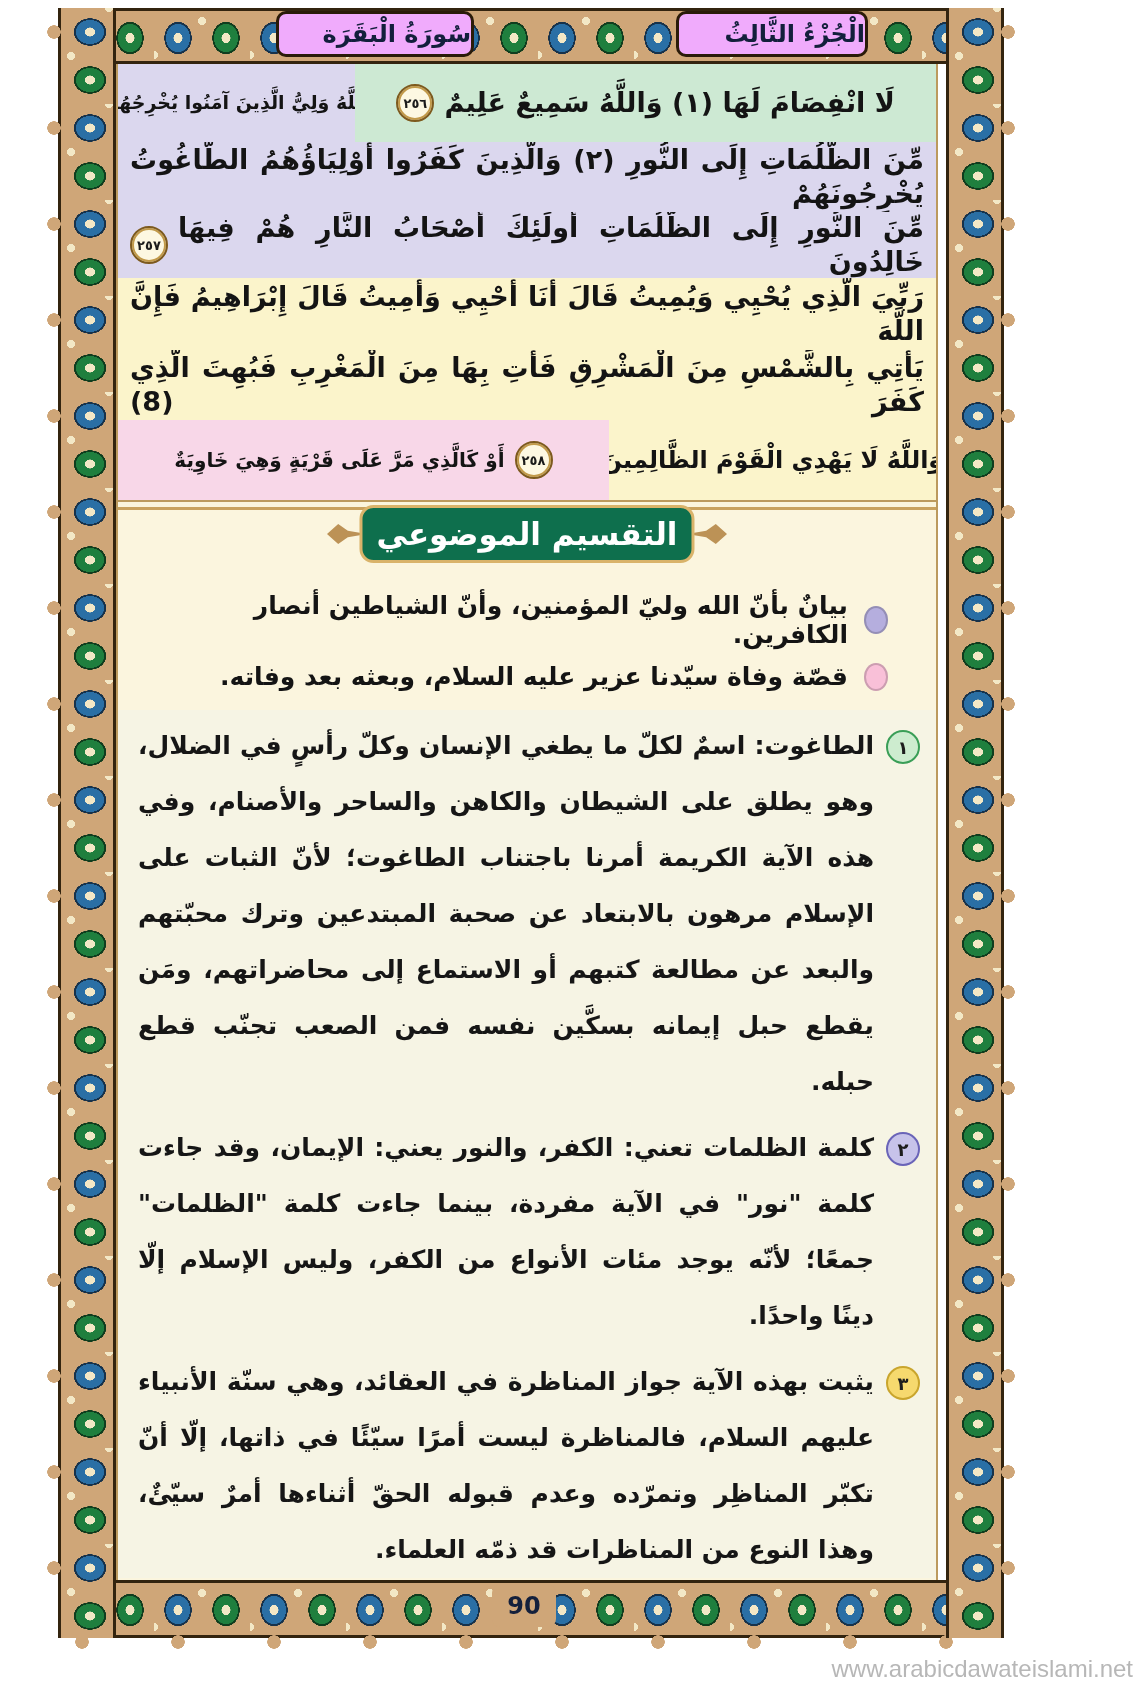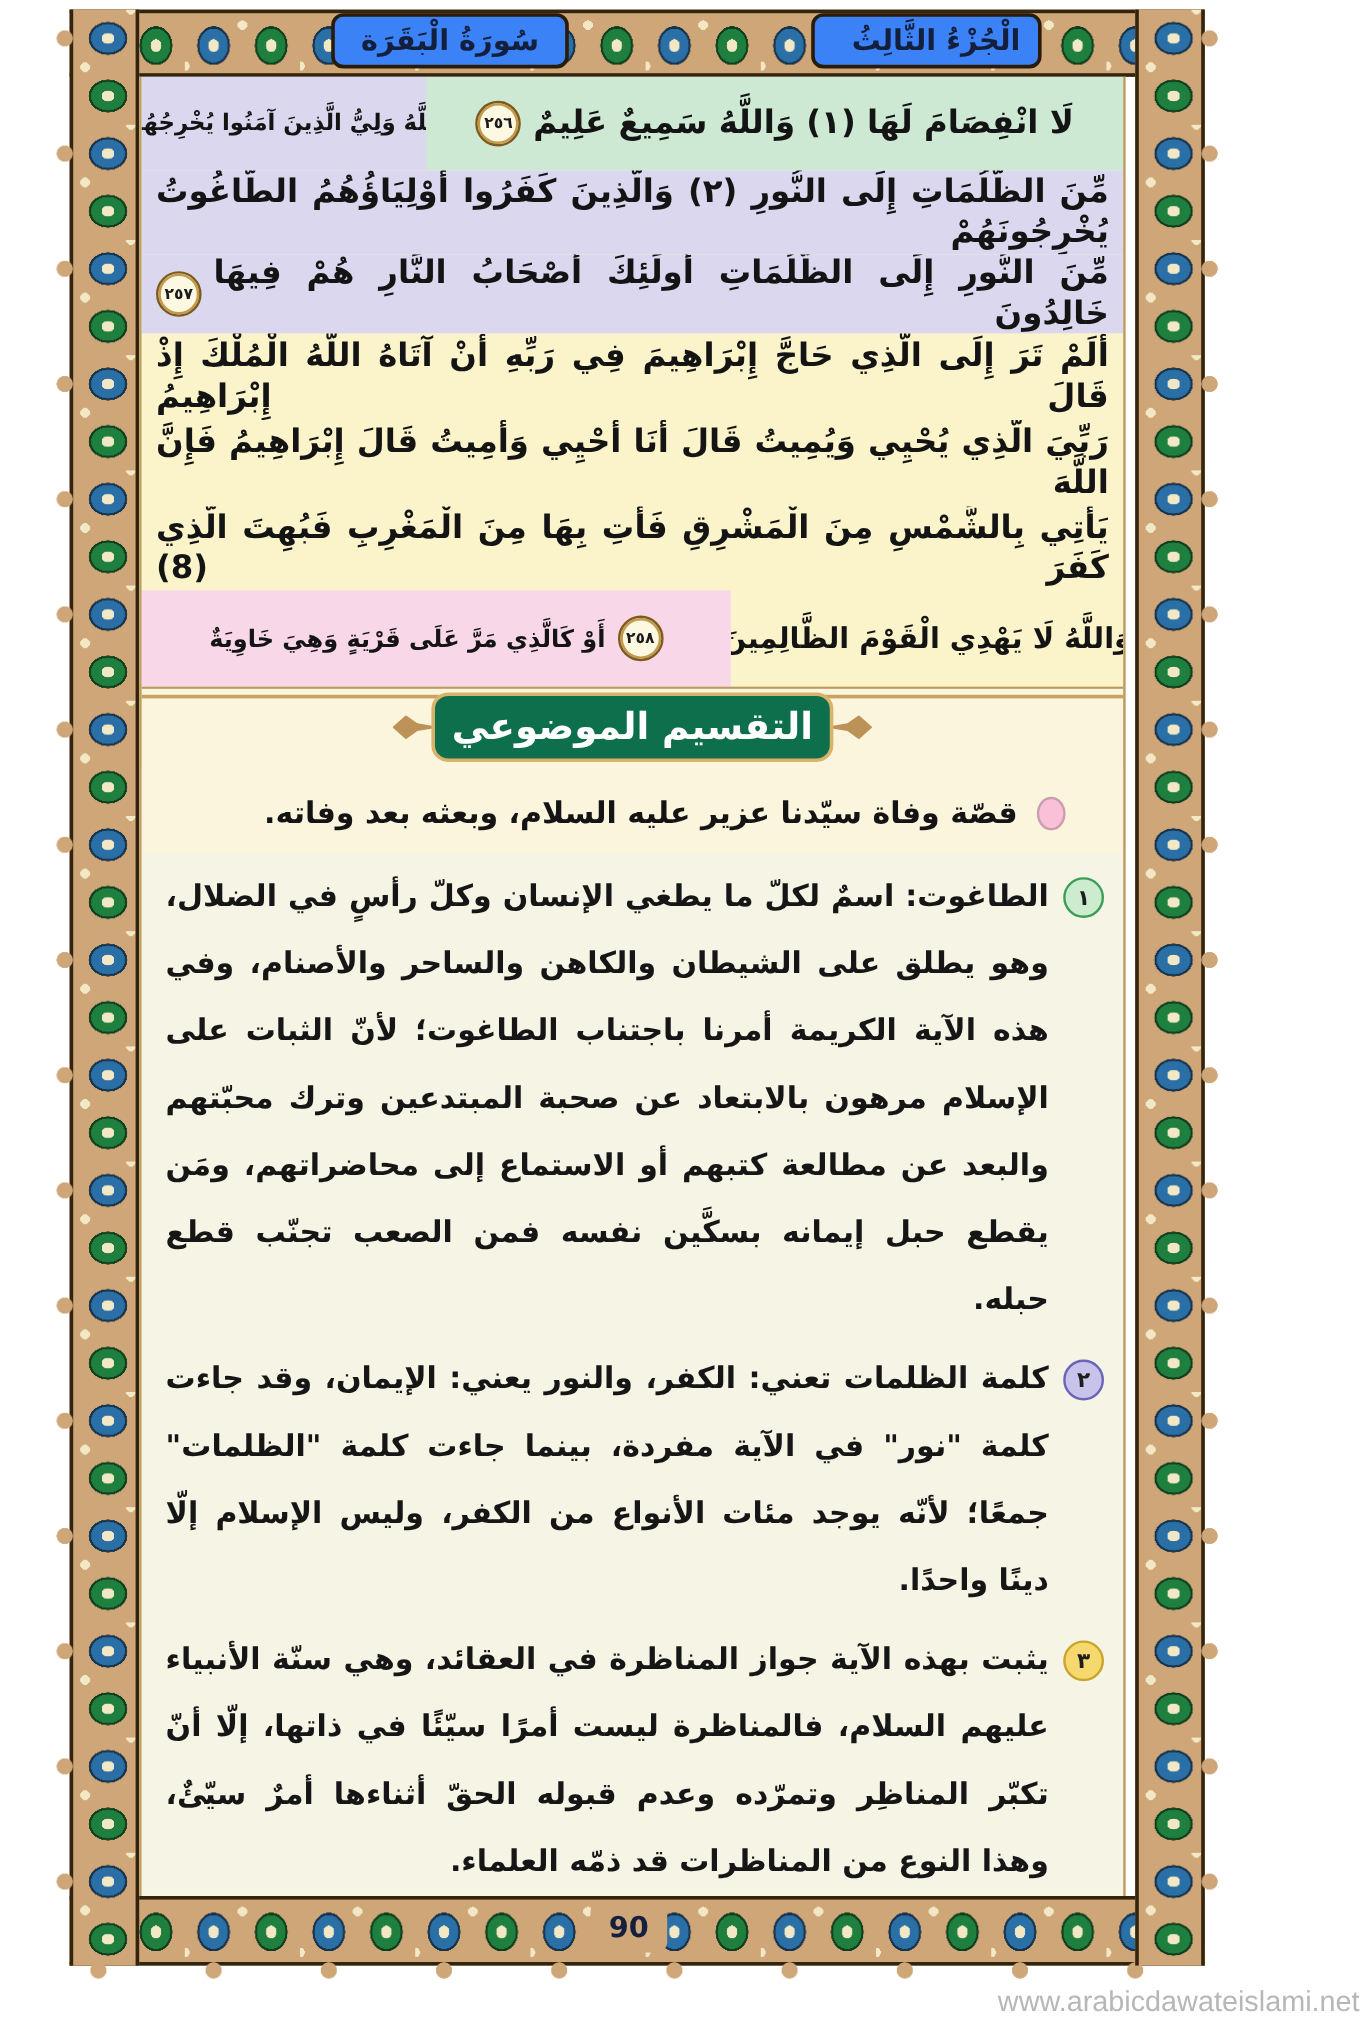--- a/index.html
+++ b/index.html
@@ -40,23 +40,23 @@
   .bstrip.right::after { right:-14px; }
   .bstrip.left::before { left:-14px; }
   .bstrip.bottom::after {
     content:""; position:absolute; left:0; right:0; bottom:-14px; height:14px;
     background-image:radial-gradient(circle 7px at 24px 7px, #cfa678 0 6.5px, transparent 7px);
     background-size:96px 14px; background-repeat:repeat-x;
   }
 
   
   .cartouche {
-    position:absolute; top:11px; height:46px; background:#3b82f6;
+    position:absolute; top:11px; height:46px; background:#f0abfc;
     border:3px solid #2a1b09; border-radius:10px;
-    display:flex; align-items:center; justify-content:center;
+    display:flex; align-items:center; justify-content:flex-start;
     color:#131f3c; font-weight:bold; font-size:24px; z-index:5;
   }
   .cartouche.surah { left:276px; width:198px; }
   .cartouche.juz   { left:676px; width:192px;padding-left:16px; }
 
   
   .content {
     position:absolute; left:116px; top:64px; width:822px; height:1516px;
     background:#fbf5de; border-left:2px solid #bc9a5e; border-right:2px solid #bc9a5e;
     overflow:hidden; direction:rtl;
@@ -165,25 +165,20 @@
         </div>
       </div>
 
       <div class="qrow h66">
         <div class="qseg qfull bg-lav">
           <span class="qtext">مِّنَ النُّورِ إِلَى الظُّلُمَاتِ أُولَئِكَ أَصْحَابُ النَّارِ هُمْ فِيهَا خَالِدُونَ</span>
           <span class="ayah-medallion">٢٥٧</span>
         </div>
       </div>
 
-      <div class="qrow h72">
-        <div class="qseg qfull bg-yel">
-          <span class="qtext">أَلَمْ تَرَ إِلَى الَّذِي حَاجَّ إِبْرَاهِيمَ فِي رَبِّهِ أَنْ آتَاهُ اللَّهُ الْمُلْكَ إِذْ قَالَ إِبْرَاهِيمُ</span>
-        </div>
-      </div>
 
       <div class="qrow h72">
         <div class="qseg qfull bg-yel">
           <span class="qtext">رَبِّيَ الَّذِي يُحْيِي وَيُمِيتُ قَالَ أَنَا أُحْيِي وَأُمِيتُ قَالَ إِبْرَاهِيمُ فَإِنَّ اللَّهَ</span>
         </div>
       </div>
 
       <div class="qrow h70">
         <div class="qseg qfull bg-yel">
           <span class="qtext">يَأْتِي بِالشَّمْسِ مِنَ الْمَشْرِقِ فَأْتِ بِهَا مِنَ الْمَغْرِبِ فَبُهِتَ الَّذِي كَفَرَ (8)</span>
@@ -205,20 +200,24 @@
     <div class="banner-row">
       <span class="banner-orn side-a"></span>
       <div class="banner">
         <span>التقسيم الموضوعي</span>
       </div>
       <span class="banner-orn side-b"></span>
     </div>
 
     <div class="bullets">
       <div class="bullet">
+        <span class="bullet-dot" style="background: rgb(181, 174, 222);"></span>
+        <span class="bullet-text">بيانٌ بأنّ الله وليّ المؤمنين، وأنّ الشياطين أنصار الكافرين.</span>
+      </div>
+      <div class="bullet">
         <span class="bullet-dot" style="background: rgb(249, 192, 216);"></span>
         <span class="bullet-text">قصّة وفاة سيّدنا عزير عليه السلام، وبعثه بعد وفاته.</span>
       </div>
     </div>
 
 
     <div class="notes">
       <div class="note">
         <span class="note-badge" style="background: rgb(205, 236, 207); border-color: rgb(58, 158, 87);">١</span>
         <div class="note-text">الطاغوت: اسمٌ لكلّ ما يطغي الإنسان وكلّ رأسٍ في الضلال، وهو يطلق على الشيطان والكاهن والساحر والأصنام، وفي هذه الآية الكريمة أمرنا باجتناب الطاغوت؛ لأنّ الثبات على الإسلام مرهون بالابتعاد عن صحبة المبتدعين وترك محبّتهم والبعد عن مطالعة كتبهم أو الاستماع إلى محاضراتهم، ومَن يقطع حبل إيمانه بسكَّين نفسه فمن الصعب تجنّب قطع حبله.</div>

